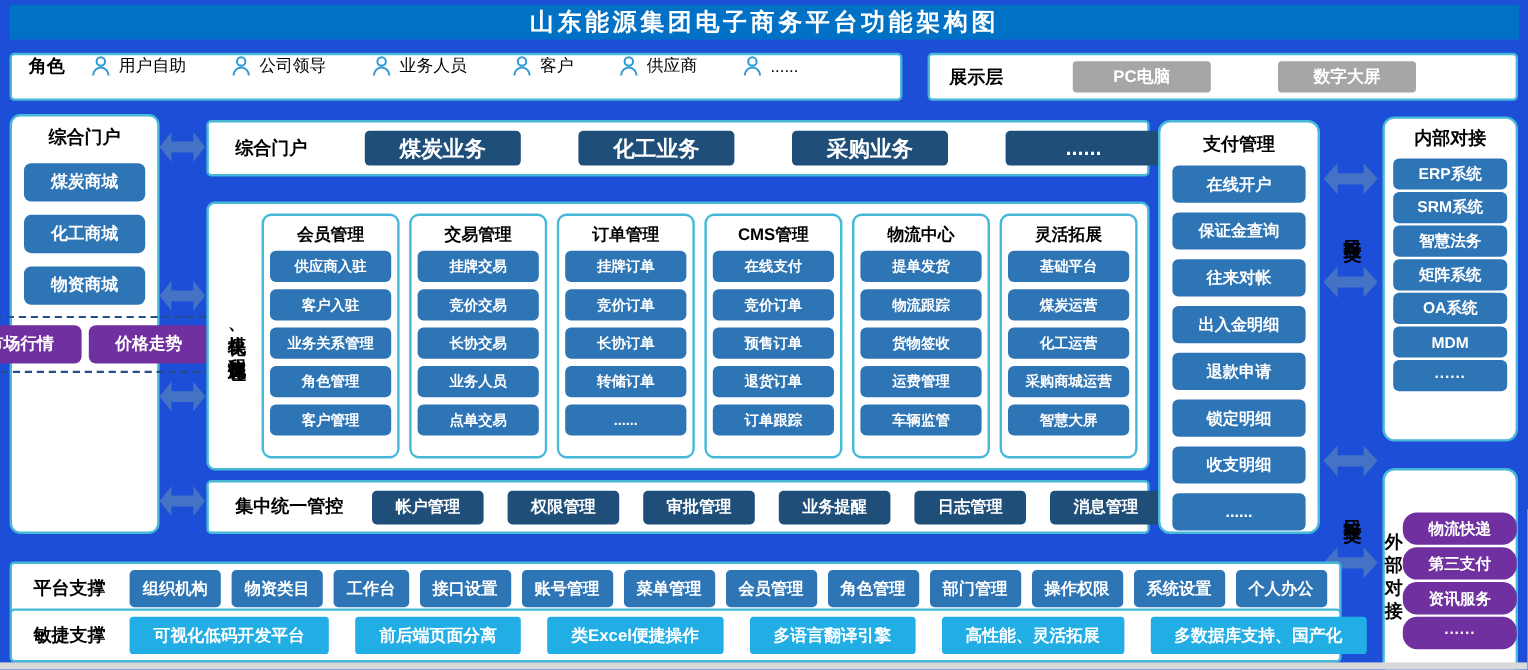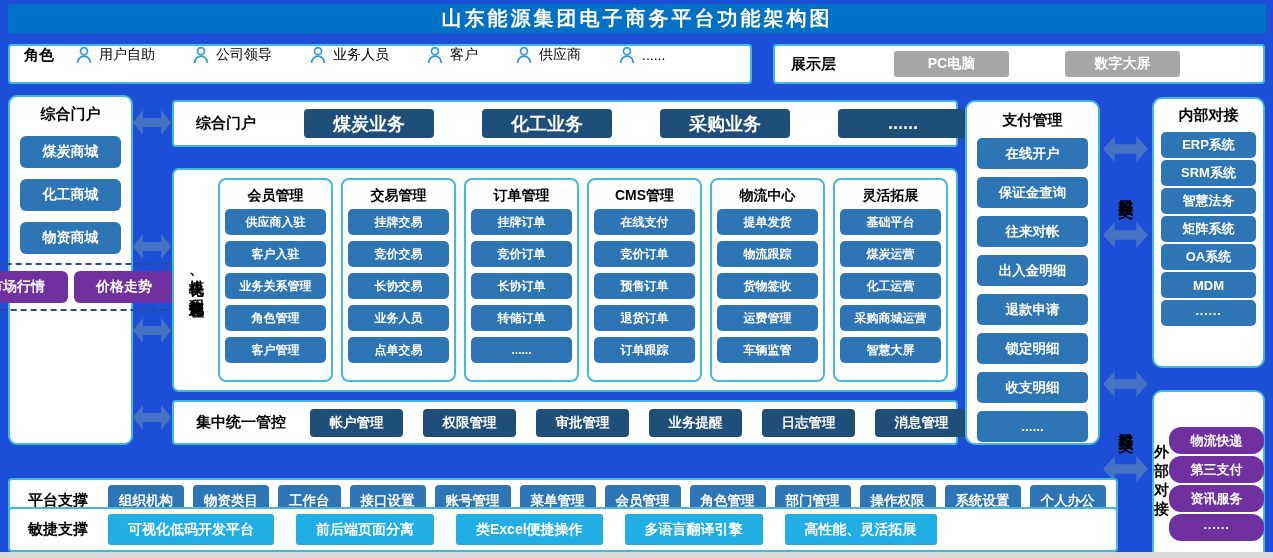--- a/index.html
+++ b/index.html
@@ -61,21 +61,21 @@
   .payment-item{width:111px; height:31px; border-radius:5px; font-size:13.5px;}
   
   .iface{position:absolute; left:1103px; width:45px; display:flex; align-items:center; justify-content:center;}
   
   .internal-panel{left:1152px; top:97px; width:113px; height:271px; border-radius:10px; display:flex; flex-direction:column; align-items:center; padding-top:7px;}
   .side-list{display:flex; flex-direction:column; gap:2px; margin-top:7px;}
   .side-item{width:95px; height:26px; border-radius:5px; font-size:13px;}
   .external-panel{left:1152px; top:378px; width:113px; height:174px; border-radius:10px; display:flex; flex-direction:row; align-items:center; padding-top:7px;margin-top:12px;}
   .external-panel .side-item{height:27px;border-radius:12px;}
   
-  .platform-panel{left:8px; top:478px; width:1110px; height:45px; border-radius:4px; display:flex; align-items:center; padding:0 18px;}
+  .platform-panel{left:8px; top:468px; width:1110px; height:45px; border-radius:4px; display:flex; align-items:center; padding:0 18px;}
   .platform-list{display:flex; align-items:center; gap:9px; margin-left:20px;}
   .platform-item{height:31px; border-radius:4px; font-size:13.5px; padding:0 11px;}
   .agile-panel{left:8px; top:507px; width:1110px; height:45px; border-radius:4px; display:flex; align-items:center; padding:0 18px;}
   .agile-list{display:flex; align-items:center; gap:22px; margin-left:20px;}
   .agile-item{height:31px; border-radius:3px; font-size:14px; padding:0 20px;}
   .bottom-strip{position:absolute; left:0; top:552px; width:1273px; height:6px; background:#d9d9d9;}
   .person-icon svg{display:block;}
 </style>
 </head>
 <body>
@@ -349,17 +349,18 @@
 
   <div class="panel agile-panel">
     <span class="sec-label">敏捷支撑</span>
     <div class="agile-list">
 
     <div class="blk b-sky agile-item">可视化低码开发平台</div>
         <div class="blk b-sky agile-item">前后端页面分离</div>
         <div class="blk b-sky agile-item">类Excel便捷操作</div>
         <div class="blk b-sky agile-item">多语言翻译引擎</div>
         <div class="blk b-sky agile-item">高性能、灵活拓展</div>
+        <div class="blk b-sky agile-item">多数据库支持、国产化</div>
       </div>
   </div>
 
   <div class="bottom-strip"></div>
 </div>
 
 </body></html>

